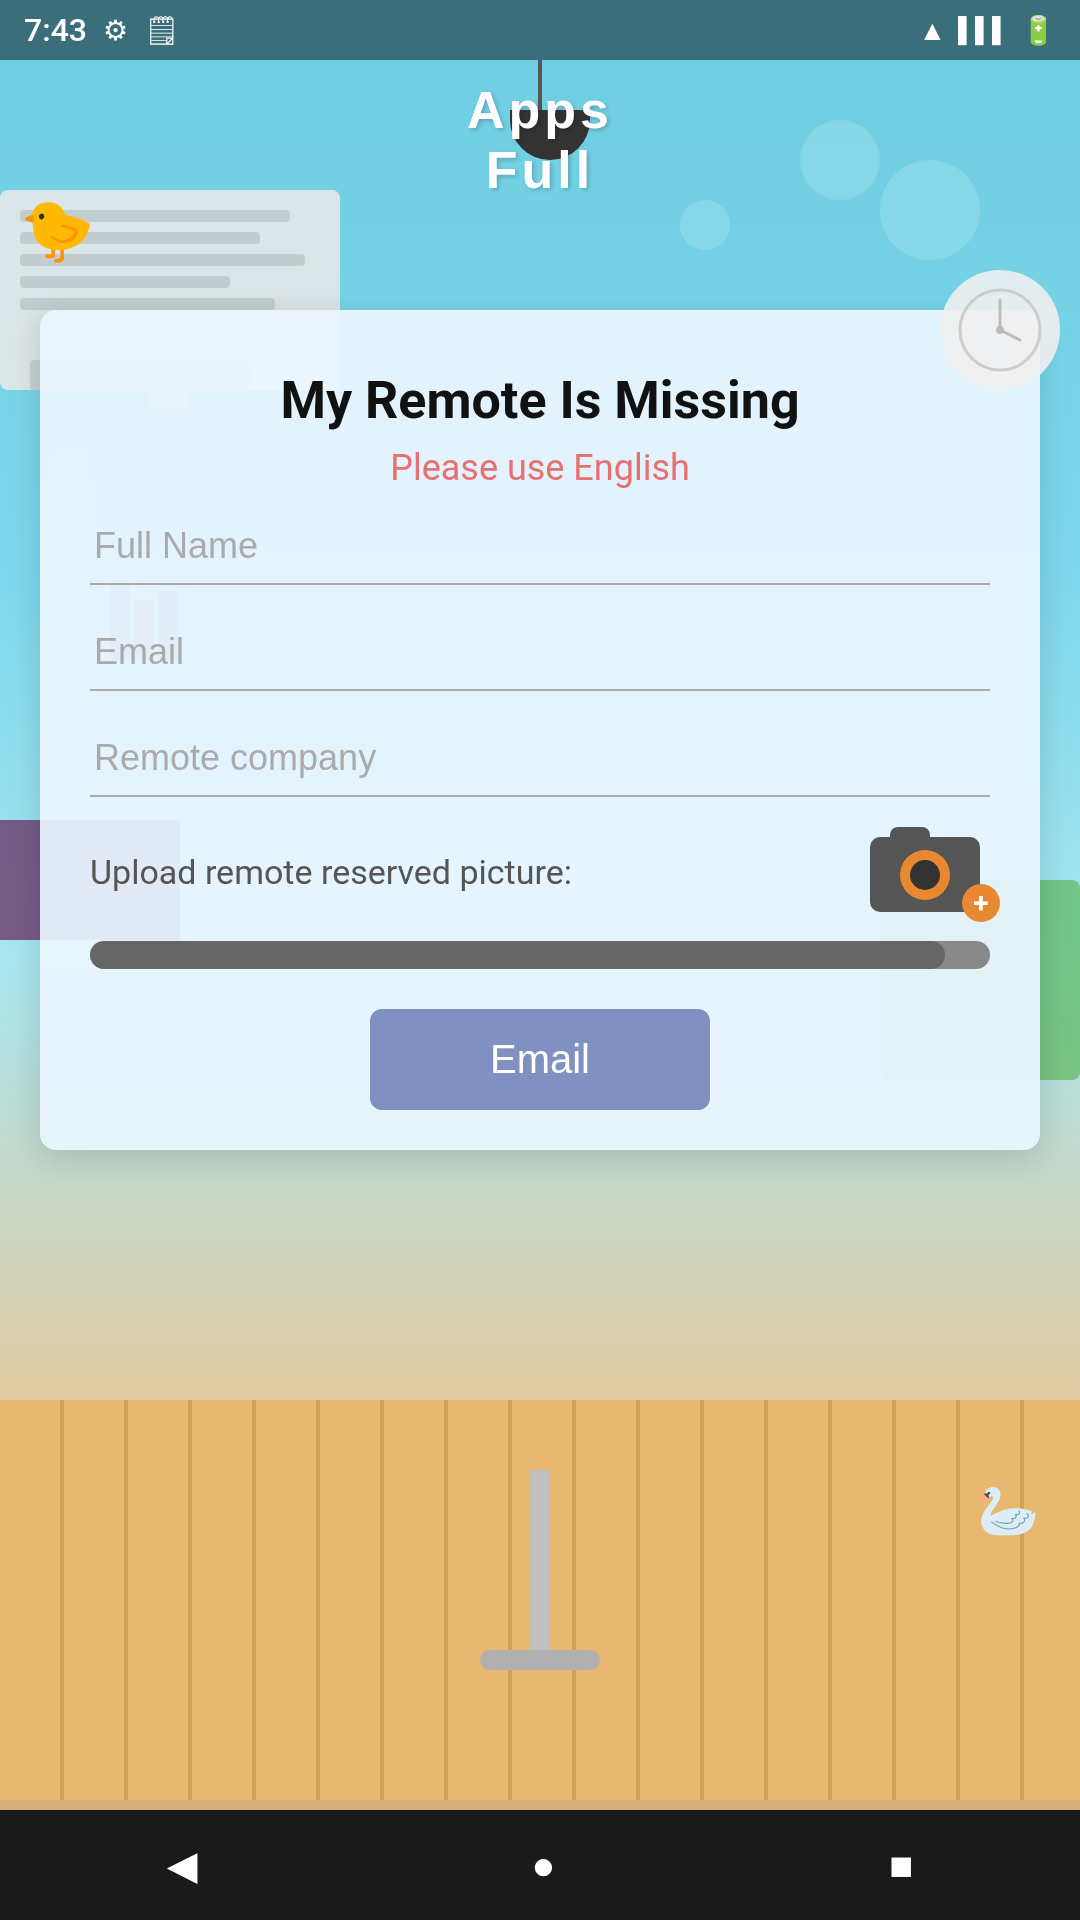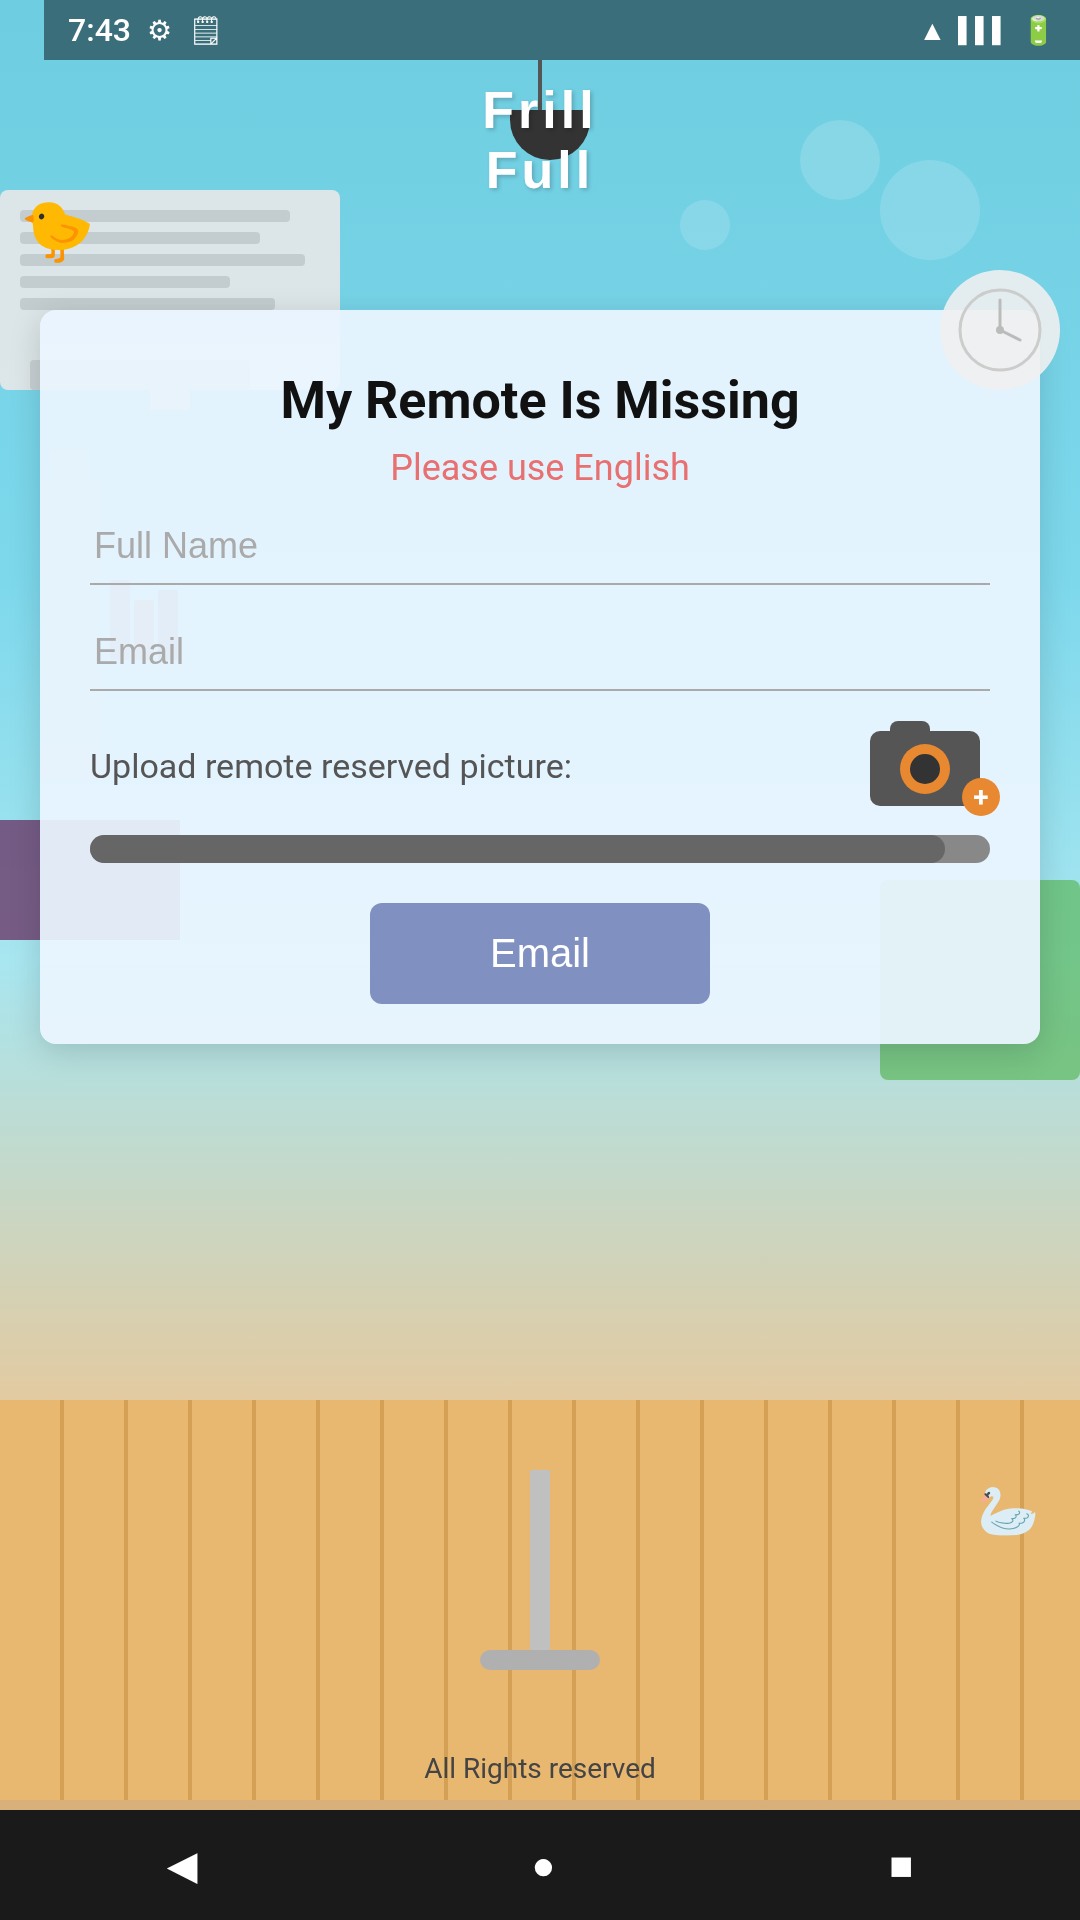--- a/index.html
+++ b/index.html
@@ -18,21 +18,20 @@
     .status-bar {
       position: absolute;
       top: 0; left: 0; right: 0;
       height: 60px;
       background: #3a6e7a;
       display: flex;
       align-items: center;
       justify-content: space-between;
       padding: 0 24px;
       z-index: 100;
-      margin-left: 44px;
     }
     .status-left {
       display: flex;
       align-items: center;
       gap: 16px;
     }
     .status-time {
       color: white;
       font-size: 32px;
       font-weight: 500;
@@ -466,21 +465,21 @@
     <span class="status-icon">🔋</span>
   </div>
 </div>
 
 <div class="lamp">
   <div class="lamp-cord"></div>
   <div class="lamp-shade"></div>
 </div>
 
 <div class="app-logo">
-  <div class="app-logo-text">Frill</div>
+  <div class="app-logo-text">Apps</div>
   <div class="app-logo-text">Full</div>
 </div>
 
 <div class="duck">🐤</div>
 
 <div class="bigben">
   <div class="bigben-top"></div>
 </div>
 
 <div class="books">
@@ -511,20 +510,21 @@
     </svg>
   </div>
 
   <div class="modal-title">My Remote Is Missing</div>
   <div class="modal-subtitle">Please use English</div>
 
   <input class="form-field" type="text" placeholder="Full Name" style="">
 
   <input class="form-field" type="email" placeholder="Email" style="">
 
+  <input class="form-field" type="text" placeholder="Remote company" style="">
 
   <div class="upload-row">
     <div class="upload-label">Upload remote reserved picture:</div>
 
     <div class="camera-icon-wrap">
       <div class="camera-hump"></div>
       <div class="camera-body">
         <div class="camera-lens">
           <div class="camera-lens-inner"></div>
         </div>
@@ -535,20 +535,19 @@
 
   <div class="progress-bar-wrap">
     <div class="progress-bar-fill" style="width:95%"></div>
   </div>
 
   <button class="send-button">Email</button>
 
 </div>
 
 <div class="footer">
-  <div class="footer-text">All Rights reserved</div>
 </div>
 
 <div class="nav-bar">
   <div class="nav-btn">◀</div>
   <div class="nav-btn">●</div>
   <div class="nav-btn">■</div>
 </div>
 
 </body></html>

